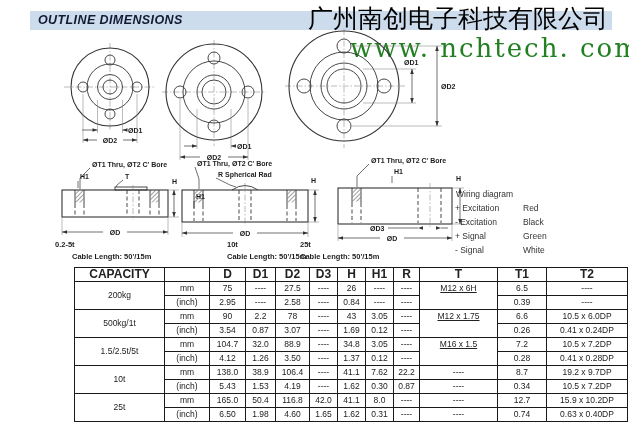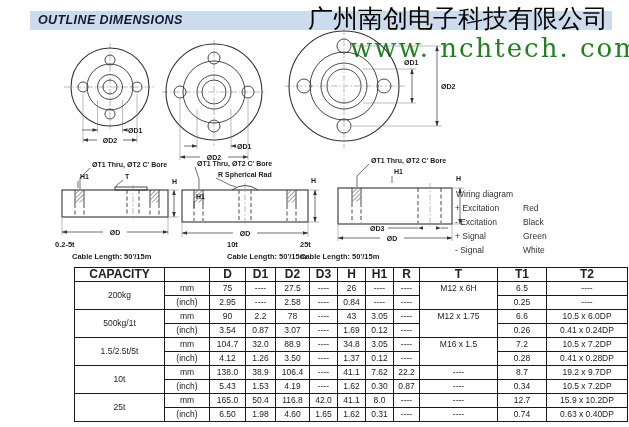--- a/index.html
+++ b/index.html
@@ -24,21 +24,21 @@
   .arr{fill:#333;stroke:none;}
   text.dlab{font:bold 7px "Liberation Sans",sans-serif;fill:#1c1c1c;}
   text.slab{font:bold 7.5px "Liberation Sans",sans-serif;fill:#1c1c1c;}
   text.wlab{font:8.5px "Liberation Sans",sans-serif;fill:#333;}
   
   .spec{position:absolute;left:74px;top:267px;border-collapse:collapse;table-layout:fixed;
         width:553px;font-size:8.5px;border:1.5px solid #111;}
   .spec td,.spec th{border:1px solid #1a1a1a;text-align:center;padding:0;height:13px;
         line-height:1.05;overflow:hidden;white-space:nowrap;}
   .spec th{font-weight:bold;font-size:12px;}
-  .tcol{vertical-align:top;padding-top:2px !important;}
+  .tcol{vertical-align:top;padding-top:2px !important;text-decoration:underline;}
 </style>
 </head>
 <body>
 
 <div class="band"></div>
 <div class="doc-title">OUTLINE DIMENSIONS</div>
 <div class="company">广州南创电子科技有限公司</div>
 <div class="website">www. nchtech. com</div>
 
 <svg class="drawing" width="629" height="238" viewBox="0 0 629 238">
@@ -301,21 +301,21 @@
   </tr>
   <tr>
     <td>(inch)</td>
     <td>2.95</td>
     <td>----</td>
     <td>2.58</td>
     <td>----</td>
     <td>0.84</td>
     <td>----</td>
     <td>----</td>
-    <td>0.25</td>
+    <td>0.39</td>
     <td>----</td>
   </tr>
 
   <tr>
     <td rowspan="2">500kg/1t</td>
     <td>mm</td>
     <td>90</td>
     <td>2.2</td>
     <td>78</td>
     <td>----</td>

